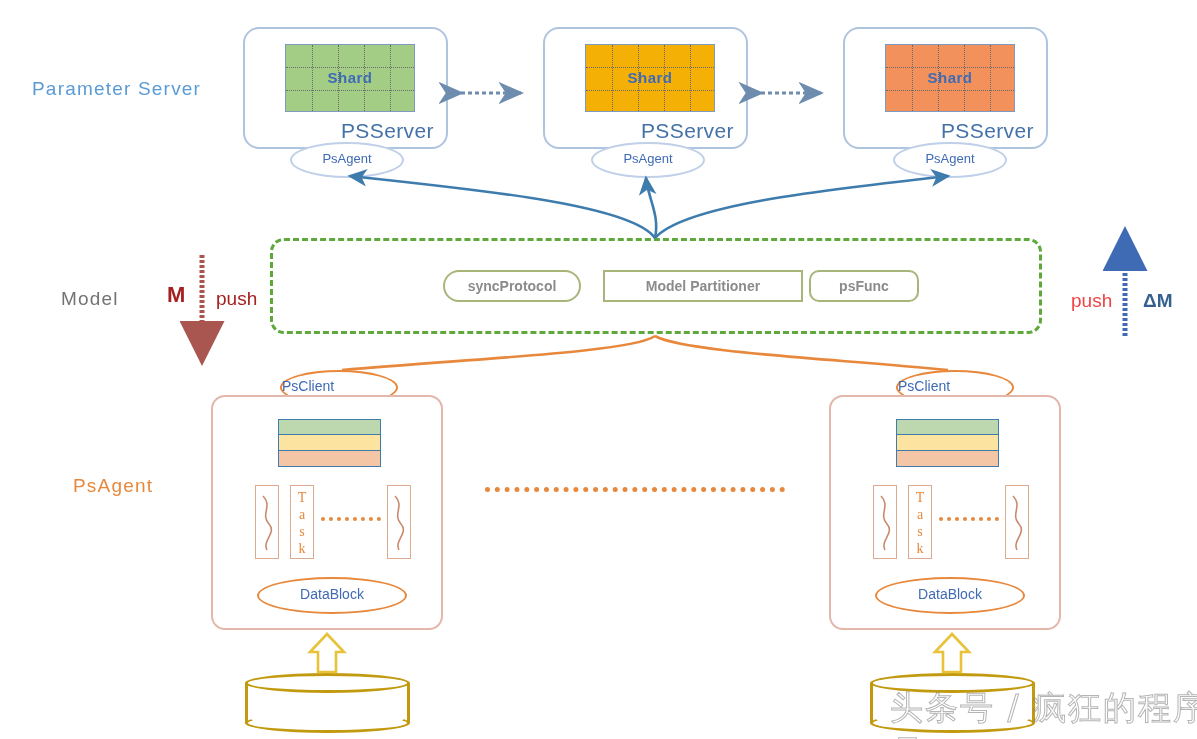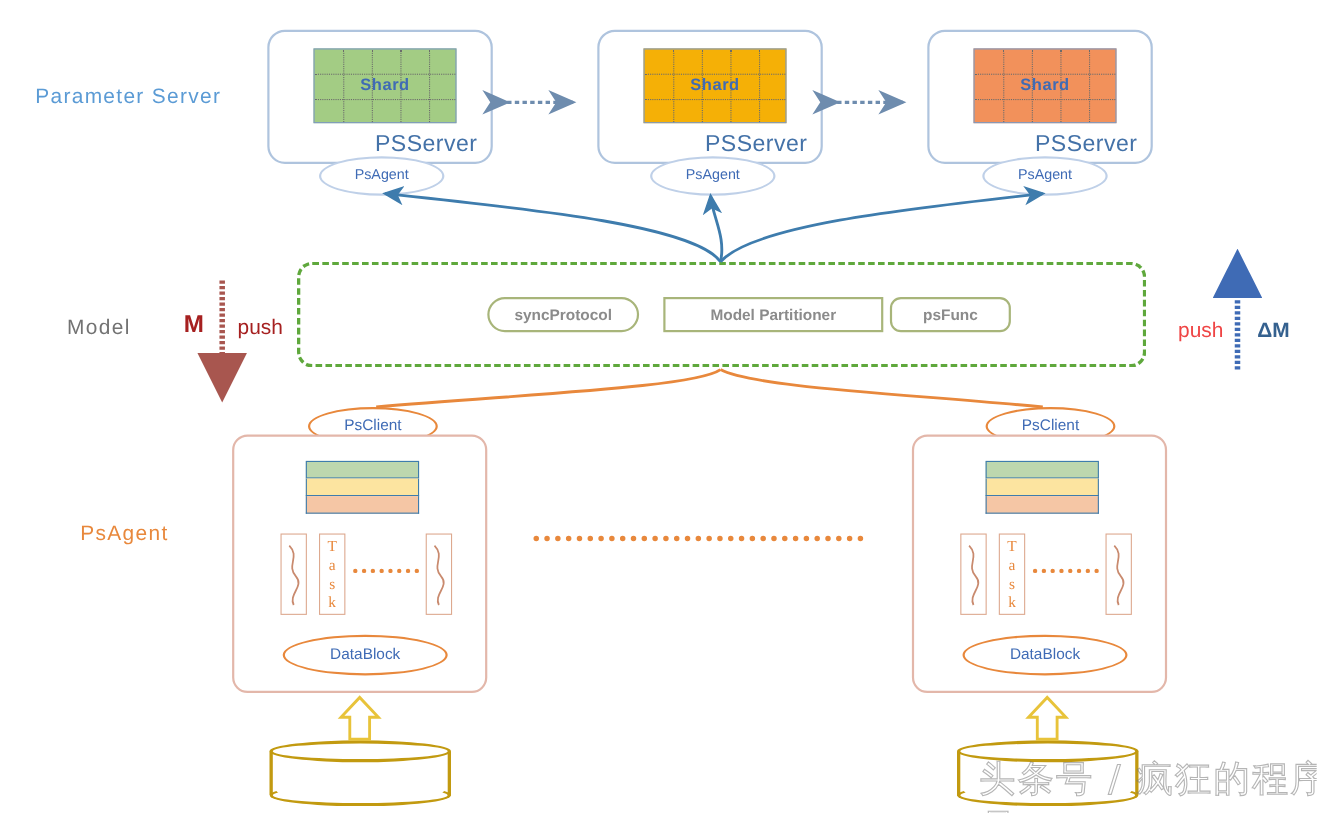--- a/index.html
+++ b/index.html
@@ -44,21 +44,21 @@
   
   #pull-M{left:155px;top:282px;font-size:22px;font-weight:bold;color:#A62020;}
   #pull-t{left:204px;top:288px;font-size:19px;color:#A62020;}
   #push-t{left:1059px;top:290px;font-size:19px;color:#ef4444;}
   #push-M{left:1131px;top:290px;font-size:19px;font-weight:bold;color:#35618F;}
 
   
   .worker{position:absolute;width:232px;height:235px;border:2px solid #E3B7AA;
           border-radius:14px;background:#fff;box-sizing:border-box;}
   .psclient{position:absolute;width:114px;height:31px;border:2px solid #E8883C;
-            border-radius:50%;background:#fff;text-align:center;line-height:29px;
+            border-radius:50%;background:#fff;line-height:29px;
             font-size:14px;color:#3F6BB5;}
   .bands{position:absolute;left:65px;top:22px;width:103px;height:48px;}
   .band{height:16px;box-sizing:border-box;border:1px solid #3E7CAD;}
   .b1{background:#BDD7AE;}
   .b2{background:#FCE4A0;border-top:none;}
   .b3{background:#F5C6A5;border-top:none;}
   .tcol{position:absolute;top:88px;width:24px;height:74px;border:1px solid #DDA98F;
         box-sizing:border-box;background:#fff;}
   .tw{position:absolute;left:0;top:0;}
   .task-col{position:absolute;top:88px;left:77px;width:24px;height:74px;

